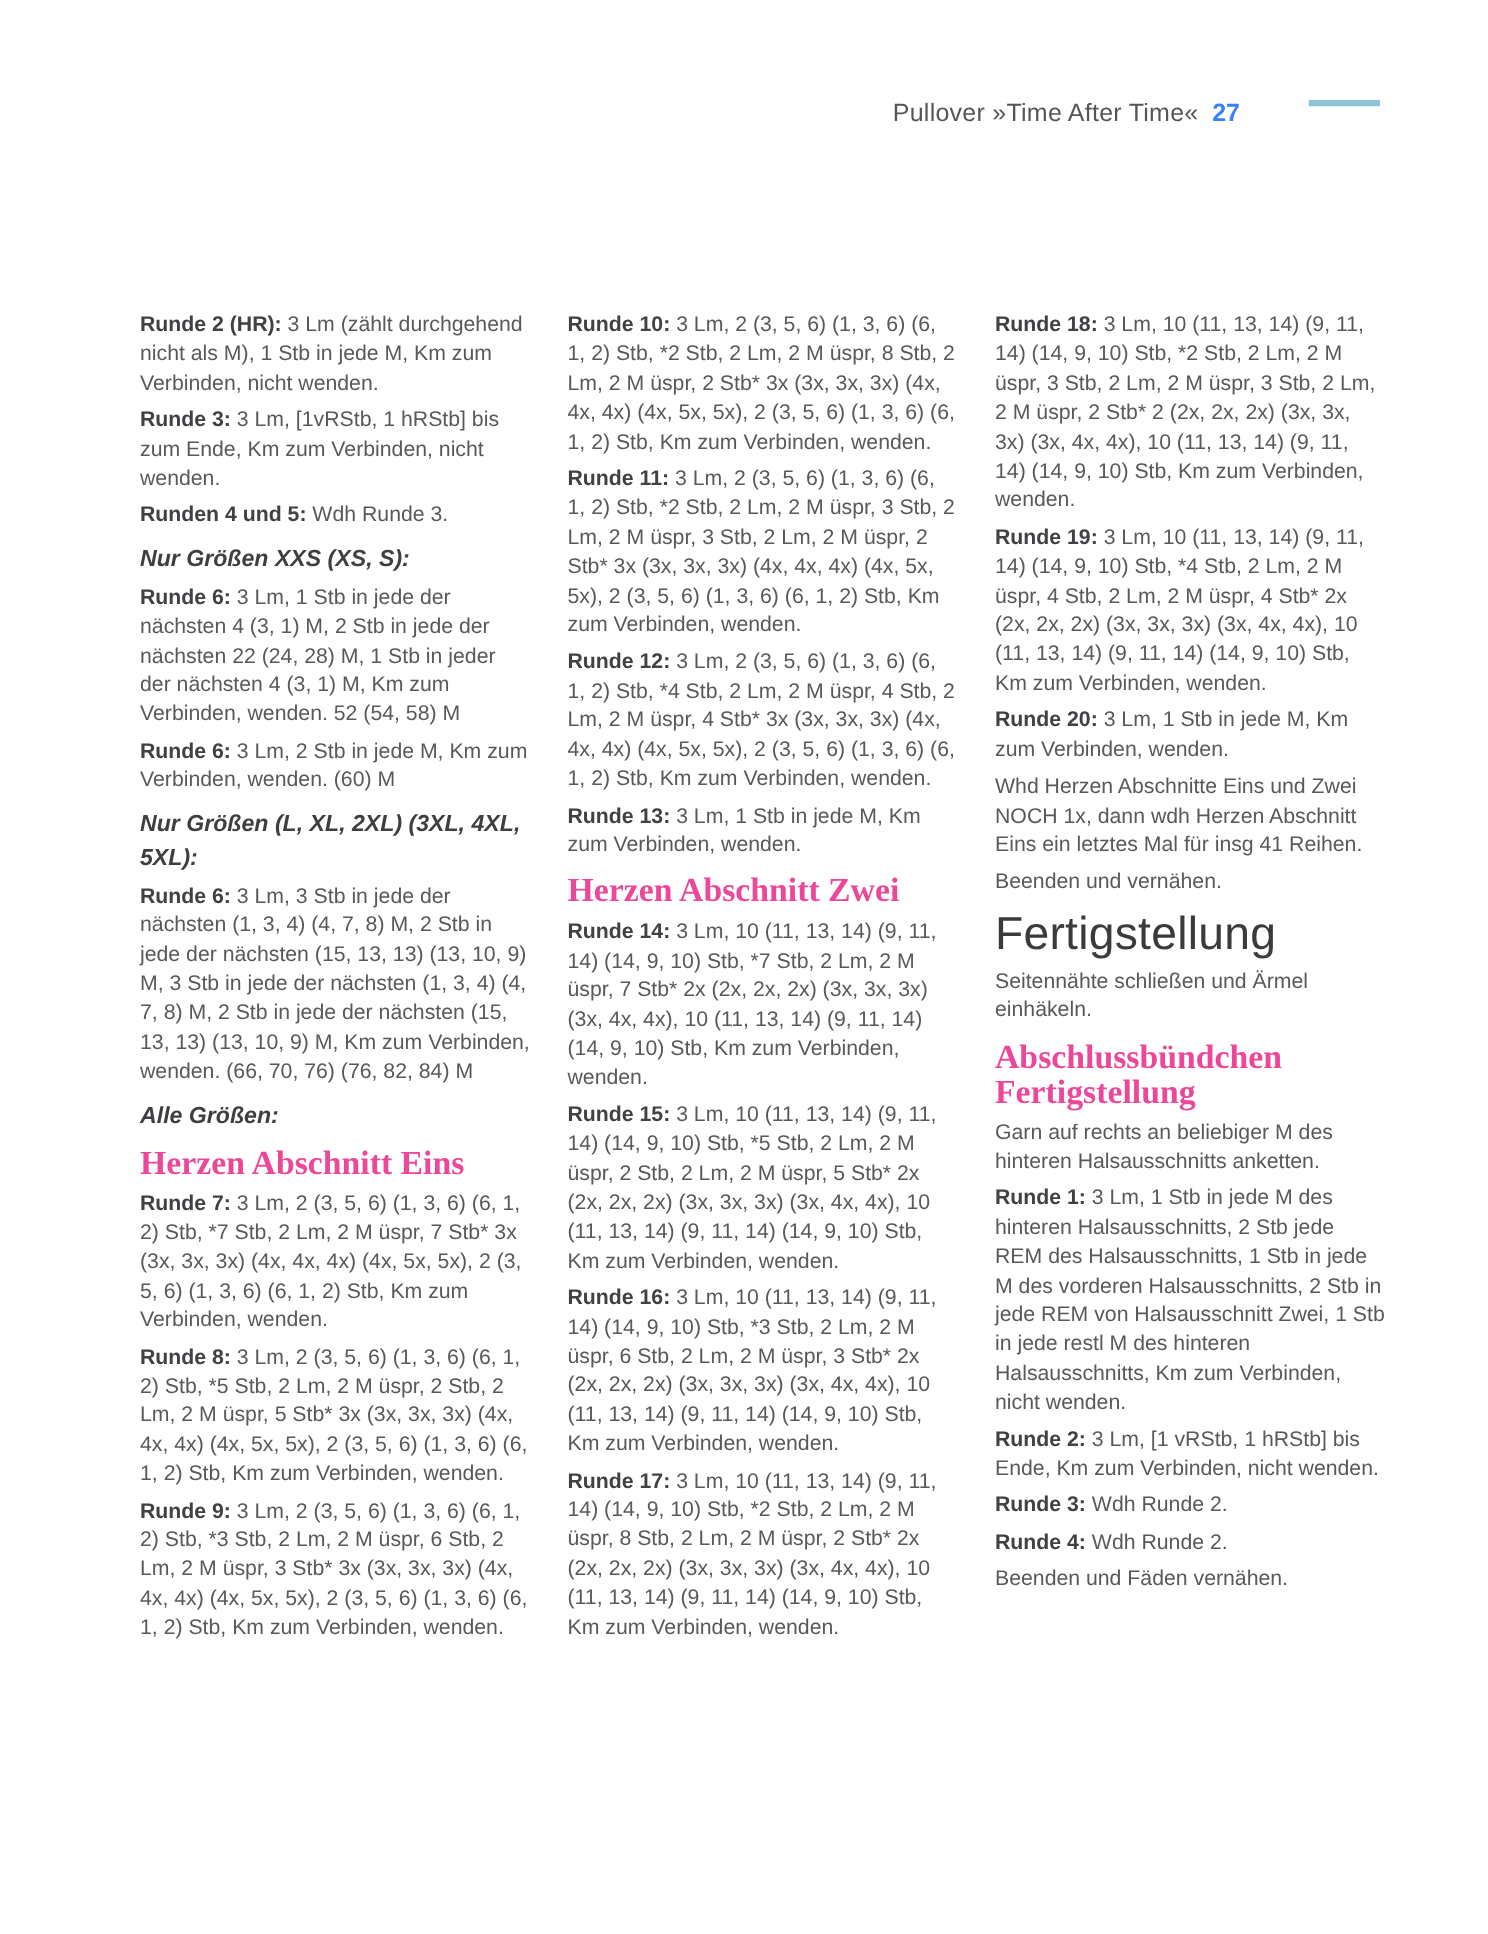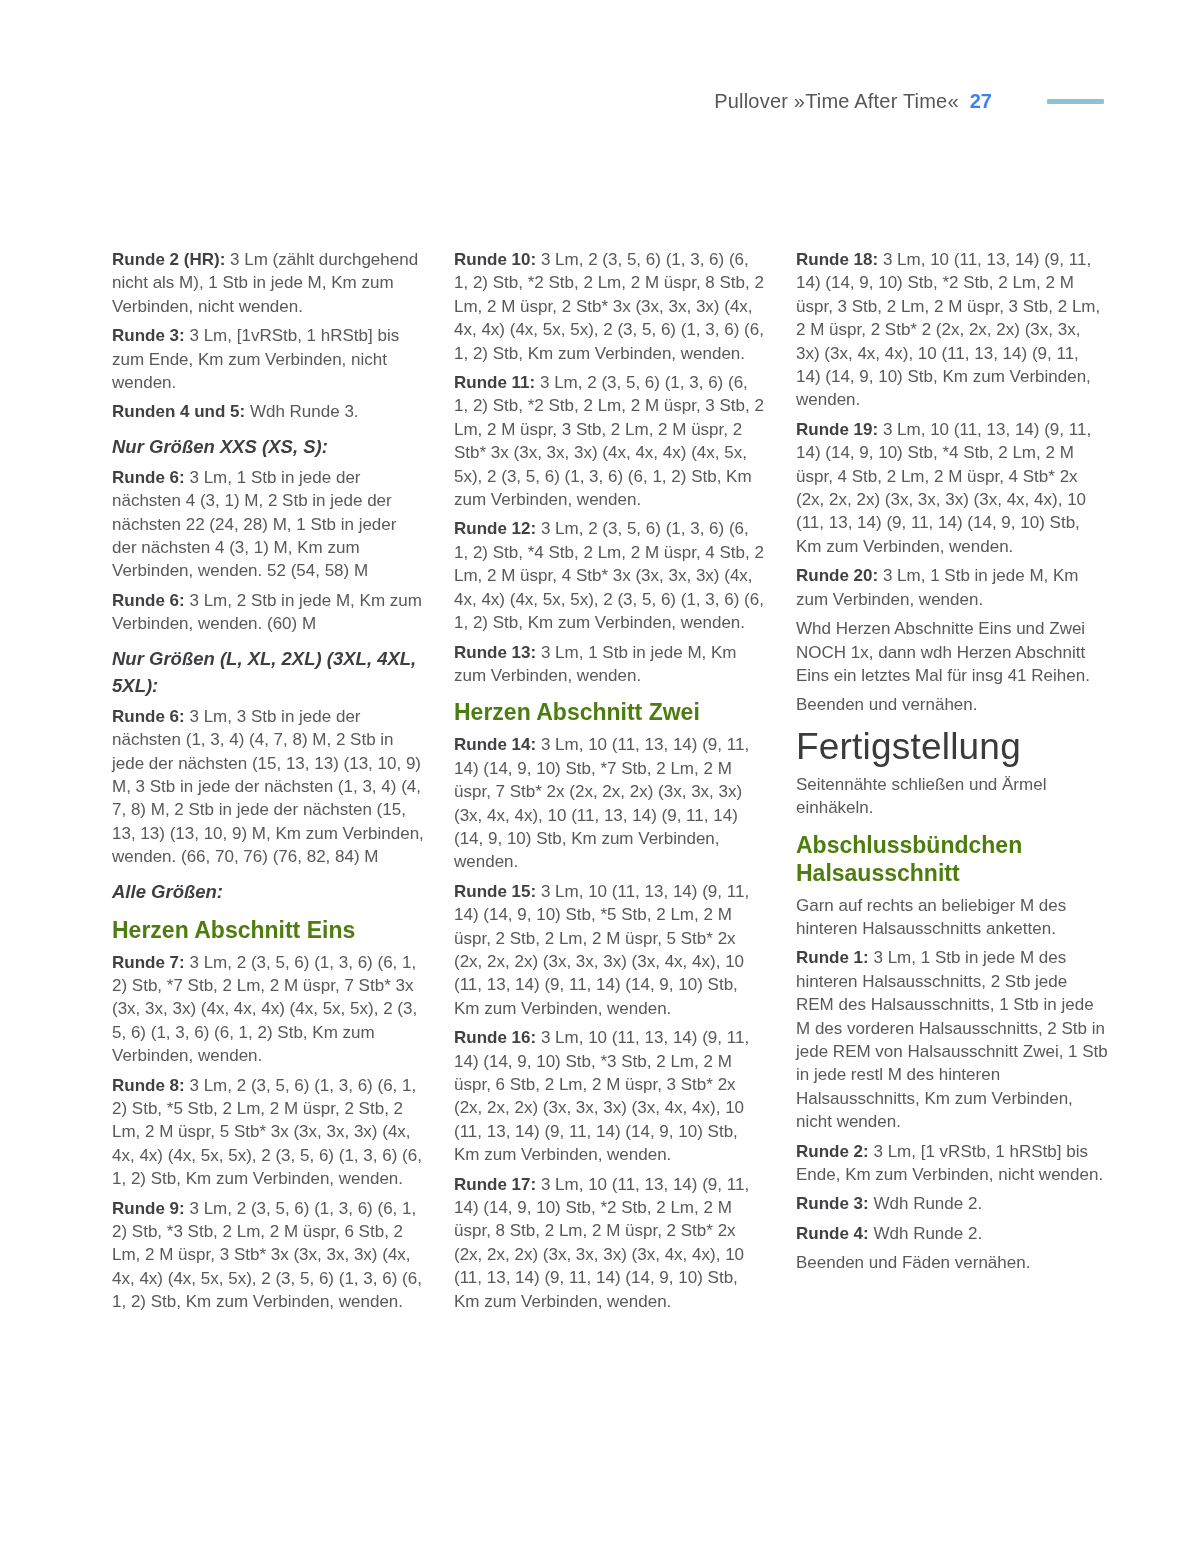--- a/index.html
+++ b/index.html
@@ -3,41 +3,41 @@
 <meta charset="utf-8">
 <style>
   html,body{margin:0;padding:0;}
   body{
     width:1190px;height:1547px;background:#ffffff;
     font-family:"Liberation Sans","DejaVu Sans",sans-serif;
     color:#58595b;position:relative;overflow:hidden;
   }
   .page-header{
     position:absolute;top:80px;left:0;width:1104px;
-    display:flex;justify-content:flex-end;align-items:center;margin-top:10px;
+    display:flex;justify-content:flex-end;
   }
   .doc-title{font-size:20px;color:#55565a;letter-spacing:.2px;}
   .page-number{font-size:20px;font-weight:bold;color:#3b82f6;margin-left:11px;}
   .accent-rule{display:inline-block;width:57px;height:5px;margin-left:55px;border-radius:1px;}
   .columns{
     position:absolute;left:112px;top:248px;
     display:flex;gap:30px;
   }
   .col{width:312px;}
   .col p{
     margin:0 0 6px 0;font-size:17px;line-height:23.4px;color:#58595b;
   }
   .col p strong{font-weight:bold;color:#404144;}
   .h3{
     font-size:18.5px;font-weight:bold;color:#3e3f42;
     line-height:27px;margin:9px 0 6px 0;font-style:italic;
   }
   .h2{
-    font-size:23px;font-weight:bold;color:#4d7c0f;
-    line-height:28px;margin:11px 0 7px 0;
+    font-size:27px;font-weight:bold;color:#ec4899;
+    line-height:28px;margin:11px 0 7px 0;font-family:Liberation Serif, serif;
   }
   .h1{
     font-size:37px;font-weight:500;color:#3a3b3d;
     line-height:34px;margin:13px 0 9px 0;letter-spacing:.2px;
   }
 </style>
 </head>
 <body>
 
 <header class="page-header">
@@ -74,21 +74,21 @@
       <p><strong>Runde 17:</strong> 3 Lm, 10 (11, 13, 14) (9, 11, 14) (14, 9, 10) Stb, *2 Stb, 2 Lm, 2 M üspr, 8 Stb, 2 Lm, 2 M üspr, 2 Stb* 2x (2x, 2x, 2x) (3x, 3x, 3x) (3x, 4x, 4x), 10 (11, 13, 14) (9, 11, 14) (14, 9, 10) Stb, Km zum Verbinden, wenden.</p>
     </div>
     <div class="col">
       <p><strong>Runde 18:</strong> 3 Lm, 10 (11, 13, 14) (9, 11, 14) (14, 9, 10) Stb, *2 Stb, 2 Lm, 2 M üspr, 3 Stb, 2 Lm, 2 M üspr, 3 Stb, 2 Lm, 2 M üspr, 2 Stb* 2 (2x, 2x, 2x) (3x, 3x, 3x) (3x, 4x, 4x), 10 (11, 13, 14) (9, 11, 14) (14, 9, 10) Stb, Km zum Verbinden, wenden.</p>
       <p><strong>Runde 19:</strong> 3 Lm, 10 (11, 13, 14) (9, 11, 14) (14, 9, 10) Stb, *4 Stb, 2 Lm, 2 M üspr, 4 Stb, 2 Lm, 2 M üspr, 4 Stb* 2x (2x, 2x, 2x) (3x, 3x, 3x) (3x, 4x, 4x), 10 (11, 13, 14) (9, 11, 14) (14, 9, 10) Stb, Km zum Verbinden, wenden.</p>
       <p><strong>Runde 20:</strong> 3 Lm, 1 Stb in jede M, Km zum Verbinden, wenden.</p>
       <p>Whd Herzen Abschnitte Eins und Zwei NOCH 1x, dann wdh Herzen Abschnitt Eins ein letztes Mal für insg 41 Reihen.</p>
       <p>Beenden und vernähen.</p>
       <div class="h1">Fertigstellung</div>
       <p>Seitennähte schließen und Ärmel einhäkeln.</p>
-      <div class="h2">Abschlussbündchen Halsausschnitt</div>
+      <div class="h2">Abschlussbündchen Fertigstellung</div>
       <p>Garn auf rechts an beliebiger M des hinteren Halsausschnitts anketten.</p>
       <p><strong>Runde 1:</strong> 3 Lm, 1 Stb in jede M des hinteren Halsausschnitts, 2 Stb jede REM des Halsausschnitts, 1 Stb in jede M des vorderen Halsausschnitts, 2 Stb in jede REM von Halsausschnitt Zwei, 1 Stb in jede restl M des hinteren Halsausschnitts, Km zum Verbinden, nicht wenden.</p>
       <p><strong>Runde 2:</strong> 3 Lm, [1 vRStb, 1 hRStb] bis Ende, Km zum Verbinden, nicht wenden.</p>
       <p><strong>Runde 3:</strong> Wdh Runde 2.</p>
       <p><strong>Runde 4:</strong> Wdh Runde 2.</p>
       <p>Beenden und Fäden vernähen.</p>
     </div>
   </main>
 
 </body></html>

